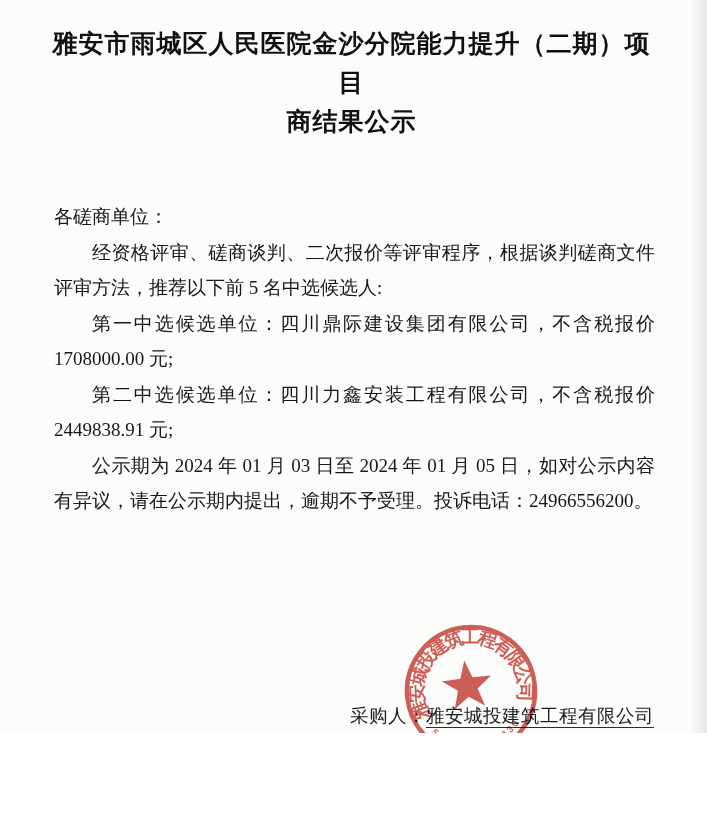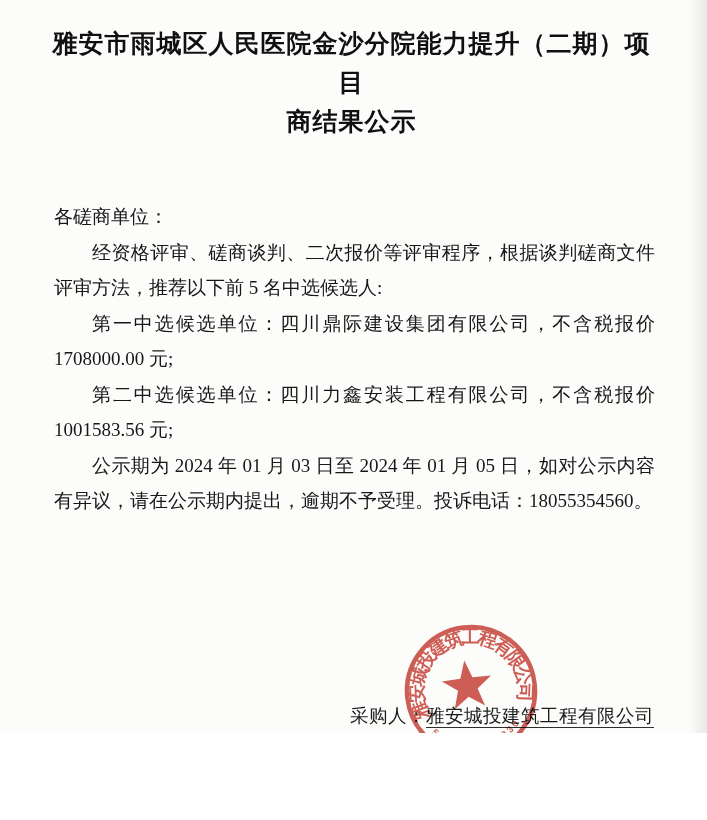--- a/index.html
+++ b/index.html
@@ -89,22 +89,22 @@
 
   <div class="title">
     <div>雅安市雨城区人民医院金沙分院能力提升（二期）项目</div>
     <div>商结果公示</div>
   </div>
 
   <div class="body-text">
     <p class="greeting">各磋商单位：</p>
     <p>经资格评审、磋商谈判、二次报价等评审程序，根据谈判磋商文件评审方法，推荐以下前 5 名中选候选人:</p>
     <p>第一中选候选单位：四川鼎际建设集团有限公司，不含税报价 1708000.00 元;</p>
-    <p>第二中选候选单位：四川力鑫安装工程有限公司，不含税报价 1001583.56 元;</p>
-    <p>公示期为 2024 年 01 月 03 日至 2024 年 01 月 05 日，如对公示内容有异议，请在公示期内提出，逾期不予受理。投诉电话：18055354560。</p>
+    <p>第二中选候选单位：四川力鑫安装工程有限公司，不含税报价 2449838.91 元;</p>
+    <p>公示期为 2024 年 01 月 03 日至 2024 年 01 月 05 日，如对公示内容有异议，请在公示期内提出，逾期不予受理。投诉电话：24966556200。</p>
   </div>
 
   <div class="signature">
     <div>
       <span>采购人：</span><span class="sig-name">雅安城投建筑工程有限公司</span>
     </div>
     <div class="sig-date">2024 年 01 月 03 日</div>
   </div>
 
   <svg class="seal" viewBox="-72 -72 144 144" style="color: rgb(197, 55, 44);">

